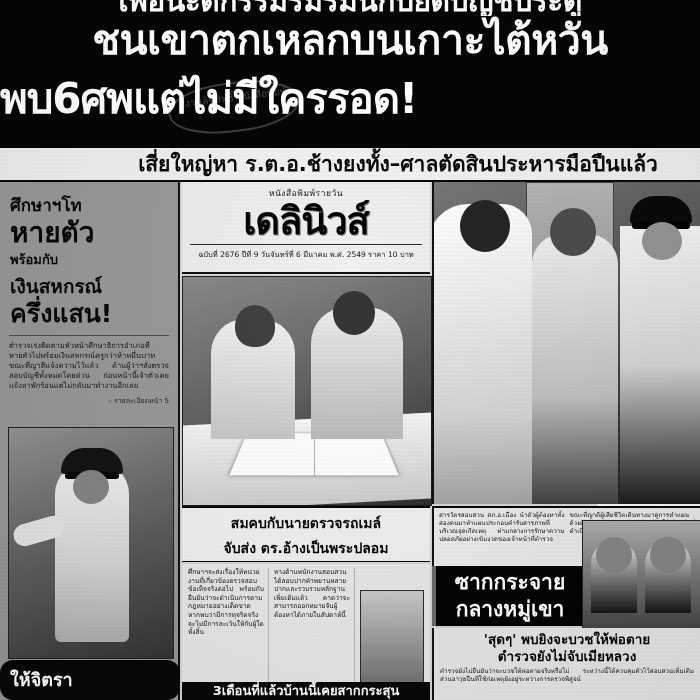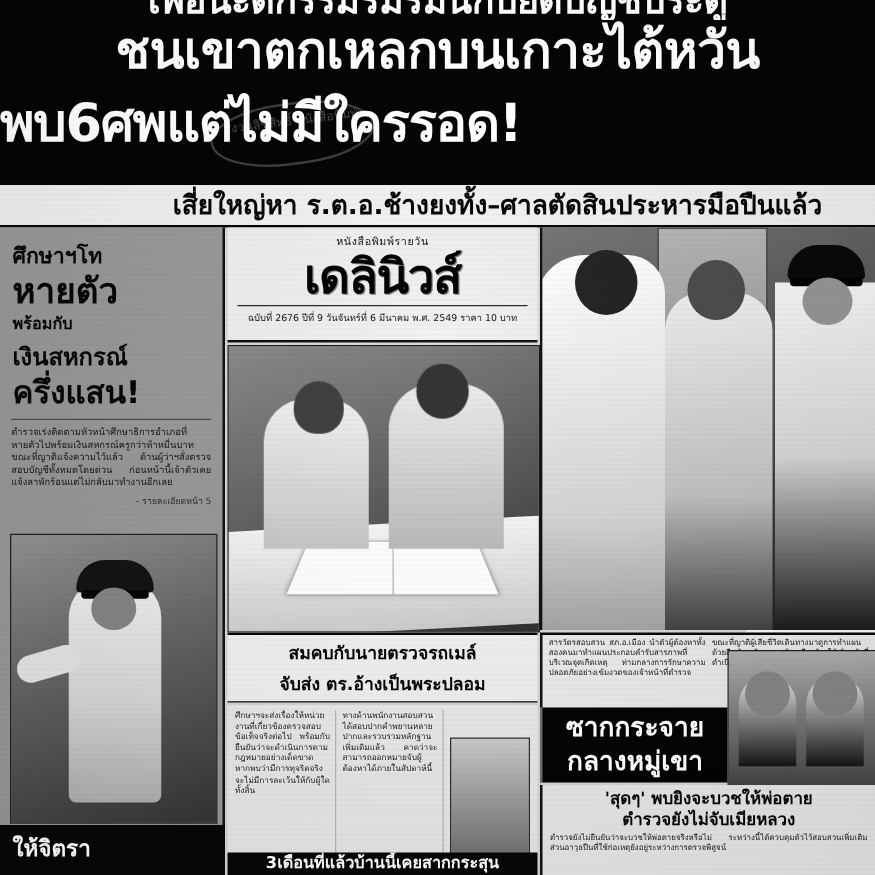--- a/index.html
+++ b/index.html
@@ -189,20 +189,21 @@
     width: 180px;
     height: 40px;
     background: #111;
     color: #fff;
     font-size: 18px;
     font-weight: bold;
     line-height: 40px;
     padding-left: 10px;
     box-sizing: border-box;
     white-space: nowrap;
+    border-radius: 13px;
   }
 
   
   .nameplate {
     position: absolute;
     left: 182px; top: 182px;
     width: 248px; height: 92px;
     background: #eceae6;
     border-bottom: 2px solid #1a1a1a;
     box-sizing: border-box;
@@ -434,21 +435,21 @@
   }
 
   
   .blk-head {
     position: absolute;
     left: 432px; top: 566px;
     width: 148px; height: 60px;
     background: #0d0d0d;
     color: #fff;
     text-align: center;
-    border-left: 2px solid #8b5cf6;
+    border-left: 4px solid #8b5cf6;
   }
   .blk-head .b1 {
     font-size: 21px; font-weight: bold; line-height: 28px; margin-top: 2px;
     white-space: nowrap;
   }
   .blk-head .b2 {
     font-size: 21px; font-weight: bold; line-height: 26px;
     white-space: nowrap;
   }
   .mug {

